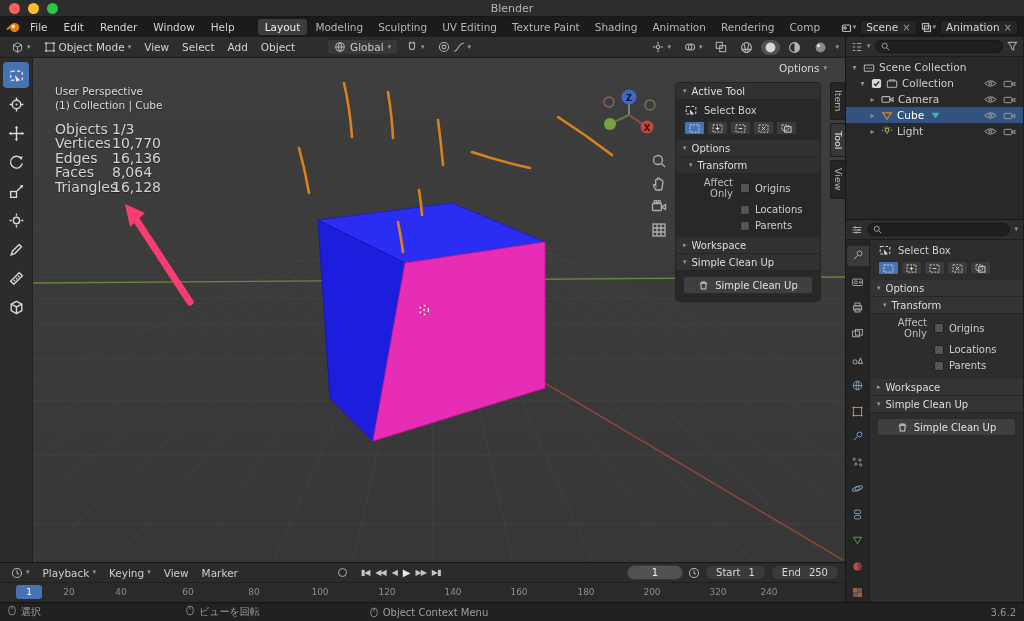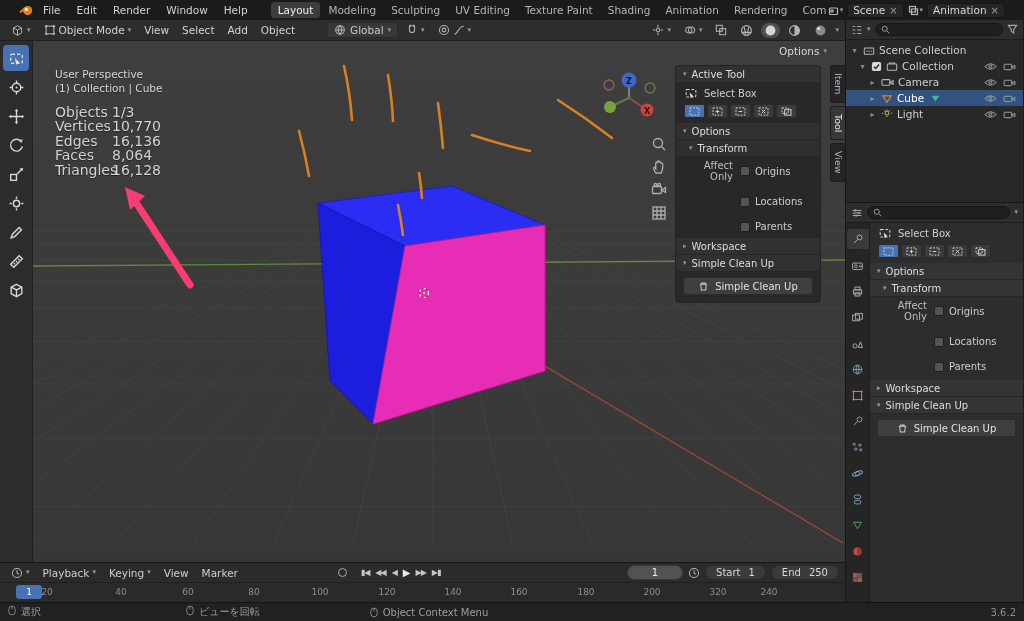--- a/index.html
+++ b/index.html
@@ -8,21 +8,21 @@
   .app { width:1024px; height:621px; display:flex; flex-direction:column; }
 
   
   .titlebar { height:17px; background:#2d2d2d; display:flex; align-items:center; position:relative; border-bottom:1px solid #171717; flex:0 0 17px;}
   .traffic { display:flex; gap:8px; margin-left:9px; }
   .tl { width:11px; height:11px; border-radius:50%; display:inline-block; }
   .tl.red{ background:#ff5f57;} .tl.yellow{ background:#febc2e;} .tl.green{ background:#28c840;}
   .win-title { position:absolute; left:0; right:0; text-align:center; color:#b4b4b4; font-size:11px; }
 
   
-  .menubar { height:20px; background:#1b1b1b; display:flex; align-items:center; gap:2px; padding:0 19px; flex:0 0 20px; }
+  .menubar { height:20px; background:#1b1b1b; display:flex; align-items:center; gap:2px; padding:0 6px; flex:0 0 20px; }
   .menu-item { padding:2px 7px; color:#d2d2d2; border-radius:3px; white-space:nowrap; }
   .ws-tabs { display:flex; align-items:center; margin-left:14px; gap:1px; min-width:0; overflow:hidden; }
   .ws-tab { padding:2px 7px; color:#b5b5b5; border-radius:3px; white-space:nowrap; }
   .ws-tab.active { background:#3d3d3d; color:#efefef; }
   .mb-right { margin-left:auto; display:flex; align-items:center; gap:4px; flex:0 0 auto; }
   .chip { display:flex; align-items:center; gap:4px; background:#262626; border:1px solid #161616; border-radius:3px; height:15px; padding:0 5px; color:#d6d6d6; white-space:nowrap; }
   .chip .x { color:#9a9a9a; font-size:10px; }
   .mini-ic { display:flex; align-items:center; gap:1px; color:#a8a8a8; }
   .chev { font-size:7px; color:#9a9a9a; line-height:1; }
   svg.ic { display:block; }
@@ -57,21 +57,21 @@
 
   
   .npanel { position:absolute; top:24px; right:24px; width:146px; background:rgba(40,40,40,.96); border:1px solid #232323; border-radius:4px; font-size:10px; color:#cecece; overflow:hidden; }
   .sec-h { display:flex; align-items:center; gap:5px; height:17px; padding:0 7px; background:#313131; border-bottom:1px solid #262626; color:#dedede; }
   .sec-h.sub { background:#2f2f2f; padding-left:13px; }
   .panel-row { display:flex; align-items:center; gap:6px; padding:3px 8px; }
   .mini-btn-row { display:flex; gap:2px; padding:1px 8px 5px; }
   .mini-btn { width:21px; height:14px; background:#3b3b3b; border:1px solid #2a2a2a; border-radius:2px; display:flex; align-items:center; justify-content:center; }
   .mini-btn.active { background:#4772b3; }
   .mini-btn svg { stroke:#d5d5d5; fill:none; stroke-width:1.1; }
-  .affect { display:grid; grid-template-columns:56px 1fr; padding:3px 8px 2px; row-gap:14px; align-items:center; }
+  .affect { display:grid; grid-template-columns:56px 1fr; padding:3px 8px 2px; row-gap:5px; align-items:center; }
   .affect .albl { text-align:right; padding-right:7px; color:#bdbdbd; }
   .cb-row { display:flex; align-items:center; gap:5px; }
   .checkbox { width:10px; height:10px; background:#545454; border:1px solid #1f1f1f; border-radius:2px; flex:0 0 auto; }
   .btn { display:flex; align-items:center; justify-content:center; gap:6px; background:#3f3f3f; border:1px solid #2b2b2b; border-radius:3px; height:18px; margin:5px 7px 7px; color:#e0e0e0; }
   .btn svg { stroke:#cfcfcf; fill:none; stroke-width:1.1; }
 
   
   .vtabs { position:absolute; top:24px; right:0; width:15px; display:flex; flex-direction:column; gap:3px; }
   .vtab { writing-mode:vertical-rl; font-size:9.5px; color:#b2b2b2; background:#252525; border:1px solid #1d1d1d; border-right:none; border-radius:3px 0 0 3px; padding:7px 1px; text-align:center; }
   .vtab.active { background:#383838; color:#e8e8e8; }
@@ -125,20 +125,28 @@
   .sb-item svg { stroke:#8f8f8f; fill:none; stroke-width:1.1; }
   .sb-version { margin-left:auto; color:#8f8f8f; }
 
   .ic-gray { stroke:#b5b5b5; fill:none; stroke-width:1.2; }
 </style>
 </head>
 <body>
 
 <div class="app">
 
+  <div class="titlebar">
+    <div class="traffic">
+      <span class="tl red"></span>
+      <span class="tl yellow"></span>
+      <span class="tl green"></span>
+    </div>
+    <div class="win-title">Blender</div>
+  </div>
 
   <div class="menubar">
     <span style="display:flex;">
       <svg class="ic" width="15" height="13" viewBox="0 0 15 13">
           <circle cx="8.6" cy="6.6" r="4.6" fill="#e87d0d"></circle>
           <circle cx="7.1" cy="5.4" r="1.7" fill="#fff"></circle>
           <path d="M1 8.5 L5.5 4.5" stroke="#e87d0d" stroke-width="2" fill="none"></path>
         </svg>
     </span>
     <span class="menu-item">File</span>
@@ -606,21 +614,21 @@
               <span>Start</span>
               <span>1</span>
             </span>
             <span class="se-field">
               <span>End</span>
               <span>250</span>
             </span>
           </div>
         </div>
         <div class="tl-ruler">
-          <span class="tick" style="left:32px">20</span>
+          <span class="tick" style="left:54px">20</span>
           <span class="tick" style="left:106px">40</span>
           <span class="tick" style="left:173px">60</span>
           <span class="tick" style="left:239px">80</span>
           <span class="tick" style="left:305px">100</span>
           <span class="tick" style="left:372px">120</span>
           <span class="tick" style="left:438px">140</span>
           <span class="tick" style="left:504px">160</span>
           <span class="tick" style="left:571px">180</span>
           <span class="tick" style="left:637px">200</span>
           <span class="tick" style="left:703px">320</span>

